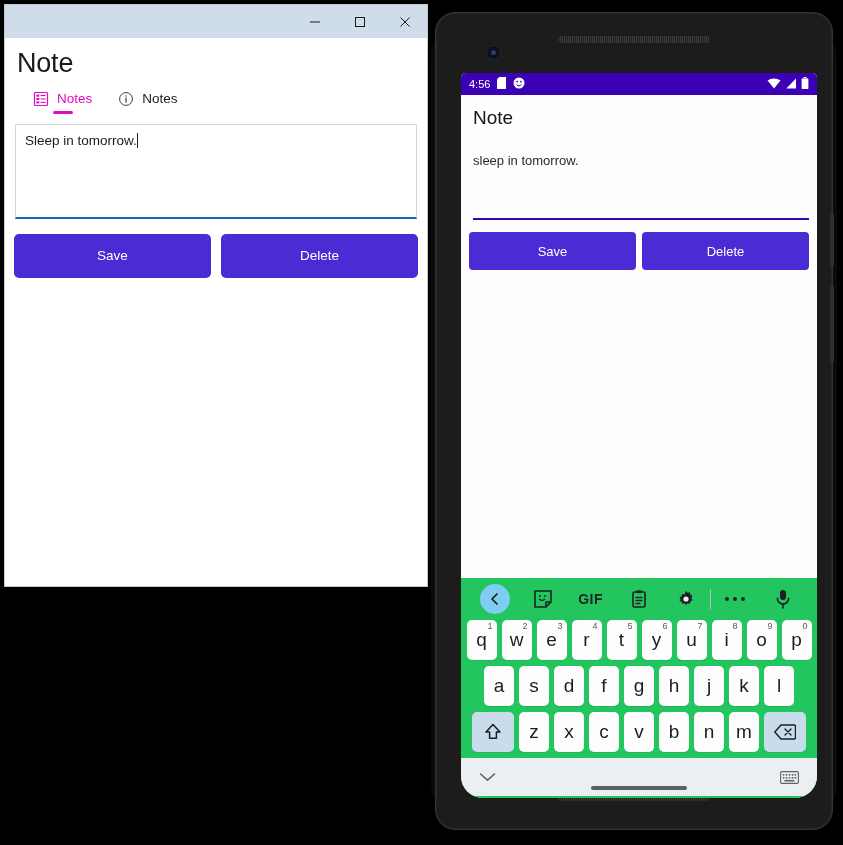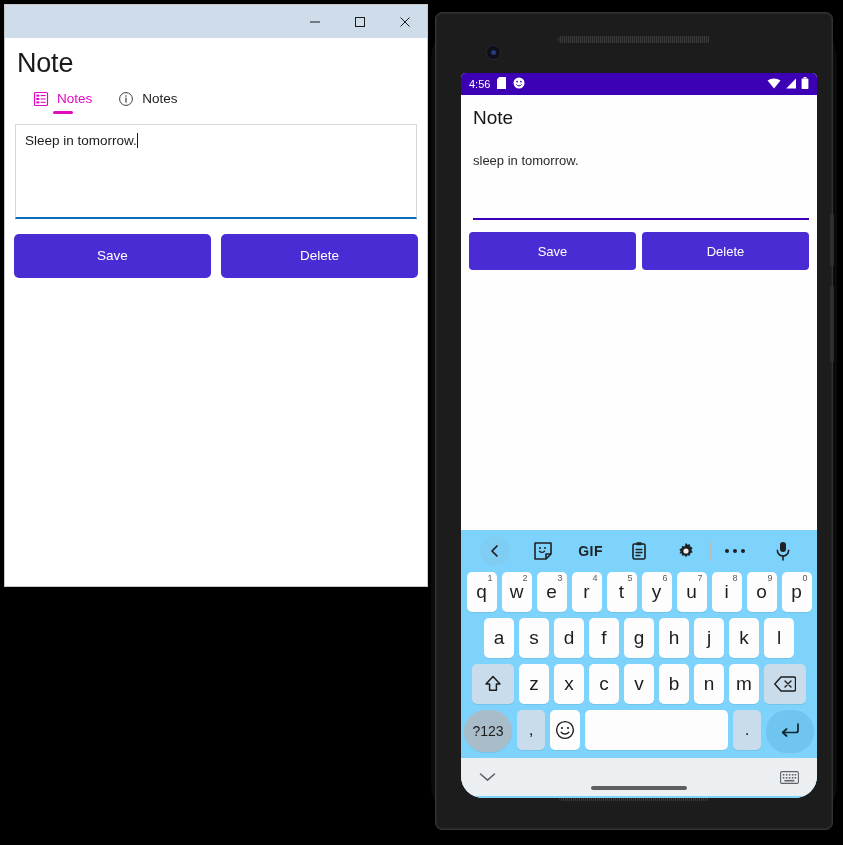--- a/index.html
+++ b/index.html
@@ -81,21 +81,21 @@
 
   
   #phone {
     position: absolute; left: 431px; top: 6px;
     width: 406px; height: 828px;
   }
   #phone-body {
     position: absolute; left: 4px; top: 6px;
     width: 398px; height: 818px;
     background: #1c1c1c;
-    border-radius: 7px;
+    border-radius: 20px;
     border: 1px solid #333;
     box-shadow: inset 0 0 2px #444;
   }
   #phone-shadow {
     position:absolute; left:0; top:10px; width: 406px; height: 812px;
     border-radius: 44px; background:#0b0b0b;
   }
   .side-btn {
     position: absolute; right: -2px; background: #2e2e2e; border-radius: 2px;
   }
@@ -160,21 +160,21 @@
     background: #4b2bd4; color: #fff; font-size: 13px;
     display: flex; align-items: center; justify-content: center;
     border: none; cursor: pointer;
     font-family: "Liberation Sans", sans-serif;
   }
 
   #kbd-spacer { flex: 1 1 auto; background: #fefefe; }
 
   
   #keyboard {
-    background: #7dd3fc; flex: none;
+    background: #22c55e; flex: none;
     padding-bottom: 2px;
   }
   #kbd-toolbar {
     height: 42px; display: flex; align-items: center;
     padding: 0 10px; gap: 0;
   }
   .tb-item {
     flex: 1 1 0; display: flex; align-items: center; justify-content: center;
     cursor: pointer; height: 42px;
   }
@@ -440,40 +440,20 @@
                 <div class="key letter">m</div>
               </div>
             <div class="key func">
               <svg width="22" height="18" viewBox="0 0 22 18">
                   <path d="M7 2h13a1.5 1.5 0 0 1 1.5 1.5v11A1.5 1.5 0 0 1 20 16H7L0.8 9z" fill="none" stroke="#1d1d1d" stroke-width="1.4" stroke-linejoin="round"></path>
                   <path d="M11 6l6 6M17 6l-6 6" stroke="#1d1d1d" stroke-width="1.4" stroke-linecap="round"></path>
                 </svg>
             </div>
           </div>
 
-          <div class="kbd-row">
-            <div class="key" id="key-123">?123</div>
-            <div class="key sm-func">,</div>
-            <div class="key emoji-key">
-              <svg width="20" height="20" viewBox="0 0 20 20">
-                  <circle cx="10" cy="10" r="8.4" fill="none" stroke="#1d1d1d" stroke-width="1.4"></circle>
-                  <circle cx="7" cy="8" r="1.1" fill="#1d1d1d"></circle>
-                  <circle cx="13" cy="8" r="1.1" fill="#1d1d1d"></circle>
-                  <path d="M6.2 12.2a5 5 0 0 0 7.6 0" stroke="#1d1d1d" stroke-width="1.4" fill="none" stroke-linecap="round"></path>
-                </svg>
-            </div>
-            <div class="key spacebar"></div>
-            <div class="key sm-func">.</div>
-            <div class="key" id="key-enter">
-              <svg width="20" height="18" viewBox="0 0 20 18">
-                  <path d="M18 2v6.5a2 2 0 0 1-2 2H3" stroke="#0f2630" stroke-width="1.7" fill="none" stroke-linecap="round"></path>
-                  <path d="M6.6 7L2.7 10.5 6.6 14" stroke="#0f2630" stroke-width="1.7" fill="none" stroke-linecap="round" stroke-linejoin="round"></path>
-                </svg>
-            </div>
-          </div>
 
           <div id="navbar">
             <div class="nav-icon">
               <svg width="17" height="11" viewBox="0 0 17 11">
                   <path d="M1.5 2l7 6.2L15.5 2" stroke="#5f6368" stroke-width="1.6" fill="none" stroke-linecap="round" stroke-linejoin="round"></path>
                 </svg>
             </div>
             <div id="nav-home-pill"></div>
             <div class="nav-icon">
               <svg width="19" height="13" viewBox="0 0 19 13">

